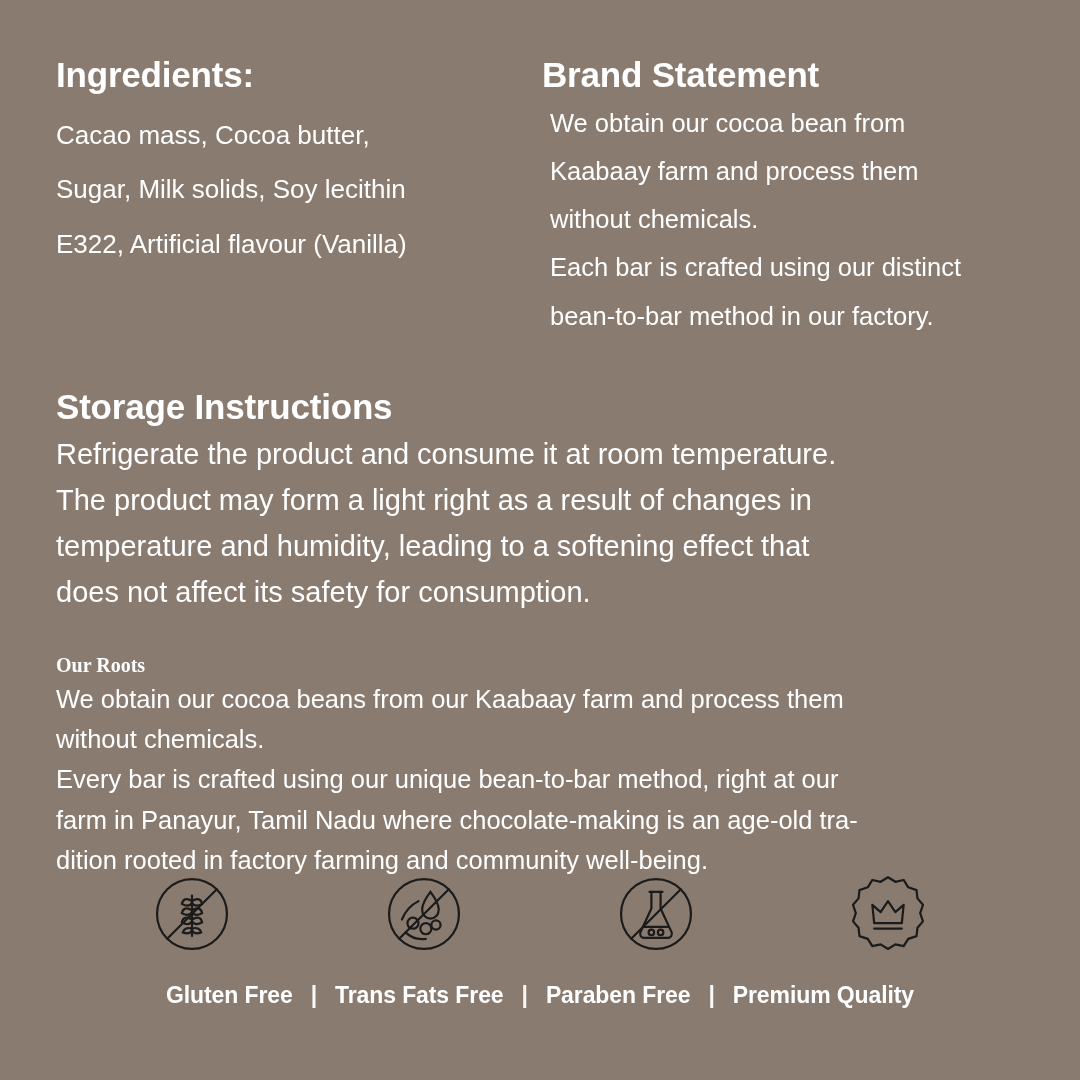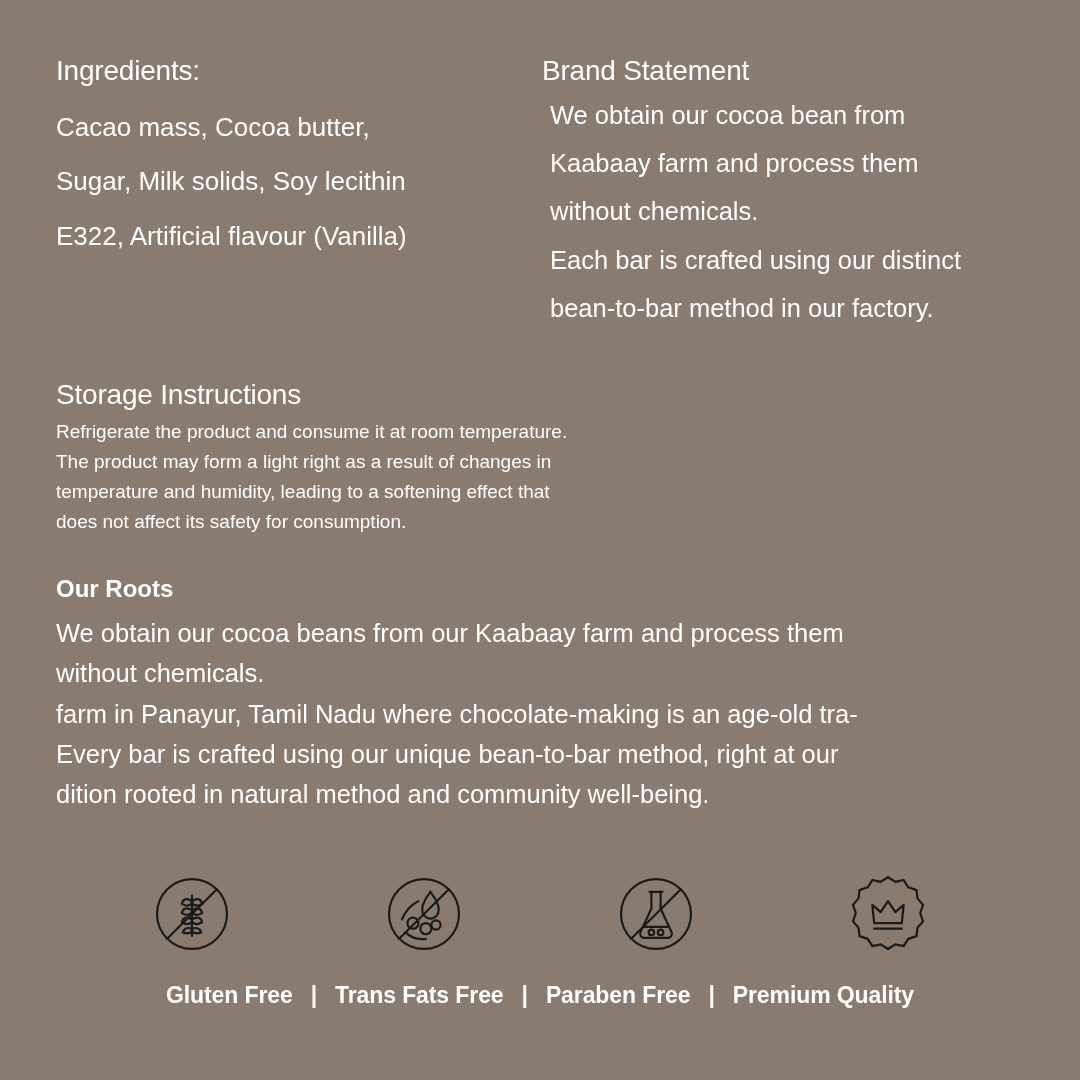--- a/index.html
+++ b/index.html
@@ -28,22 +28,22 @@
   .top-row {
     display: flex;
     padding: 56px 40px 0 56px;
     gap: 56px;
   }
 
   .col-ingredients { width: 430px; }
   .col-brand { flex: 1; }
 
   h2.heading-big {
-    font-size: 28px;
-    font-weight: normal;
+    font-size: 35px;
+    font-weight: bold;
     letter-spacing: -0.2px;
     line-height: 1.1;
   }
 
   .ingredients-title { margin-bottom: 26px; }
 
   .ingredient-line {
     font-size: 26px;
     line-height: 1.1;
     margin-bottom: 26px;
@@ -57,32 +57,33 @@
     line-height: 1.58;
   }
   .brand-body .p { margin: 8px; }
 
   
   .storage {
     padding: 44px 88px 0 56px;
   }
   .storage h2 { margin-bottom: 6px; }
   .storage-body {
-    font-size: 19px;
+    font-size: 29px;
     line-height: 1.58;
   }
 
   
   .roots {
     padding: 38px 56px 0 56px;
   }
   .roots h3 {
-    font-size: 24px;
-    font-weight: bold;
-    margin-bottom: 10px;
+    font-size: 20px;
+    font-weight: bold;
+    margin-bottom: 2px;
+    font-family: Liberation Serif, serif;
   }
   .roots-body {
     font-size: 25.5px;
     line-height: 1.58;
   }
 
   
   .badges {
     position: absolute;
     left: 0;
@@ -153,23 +154,23 @@
       <div>temperature and humidity, leading to a softening effect that</div>
       <div>does not affect its safety for consumption.</div>
     </div>
   </div>
 
   <div class="roots">
     <h3>Our Roots</h3>
     <div class="roots-body">
       <div>We obtain our cocoa beans from our Kaabaay farm and process them</div>
       <div>without chemicals.</div>
+      <div>Every bar is crafted using our unique bean-to-bar method, right at our</div>
       <div>farm in Panayur, Tamil Nadu where chocolate-making is an age-old tra-</div>
-      <div>Every bar is crafted using our unique bean-to-bar method, right at our</div>
-      <div>dition rooted in natural method and community well-being.</div>
+      <div>dition rooted in factory farming and community well-being.</div>
     </div>
   </div>
 
   <div class="badges">
 
     <div class="badge-icons">
 
       <span class="badge-icon">
         <svg viewBox="0 0 100 100" width="92" height="92" fill="none" stroke="#1b1b1b" stroke-width="2.4" stroke-linecap="round">
           <circle cx="50" cy="50" r="38"></circle>

